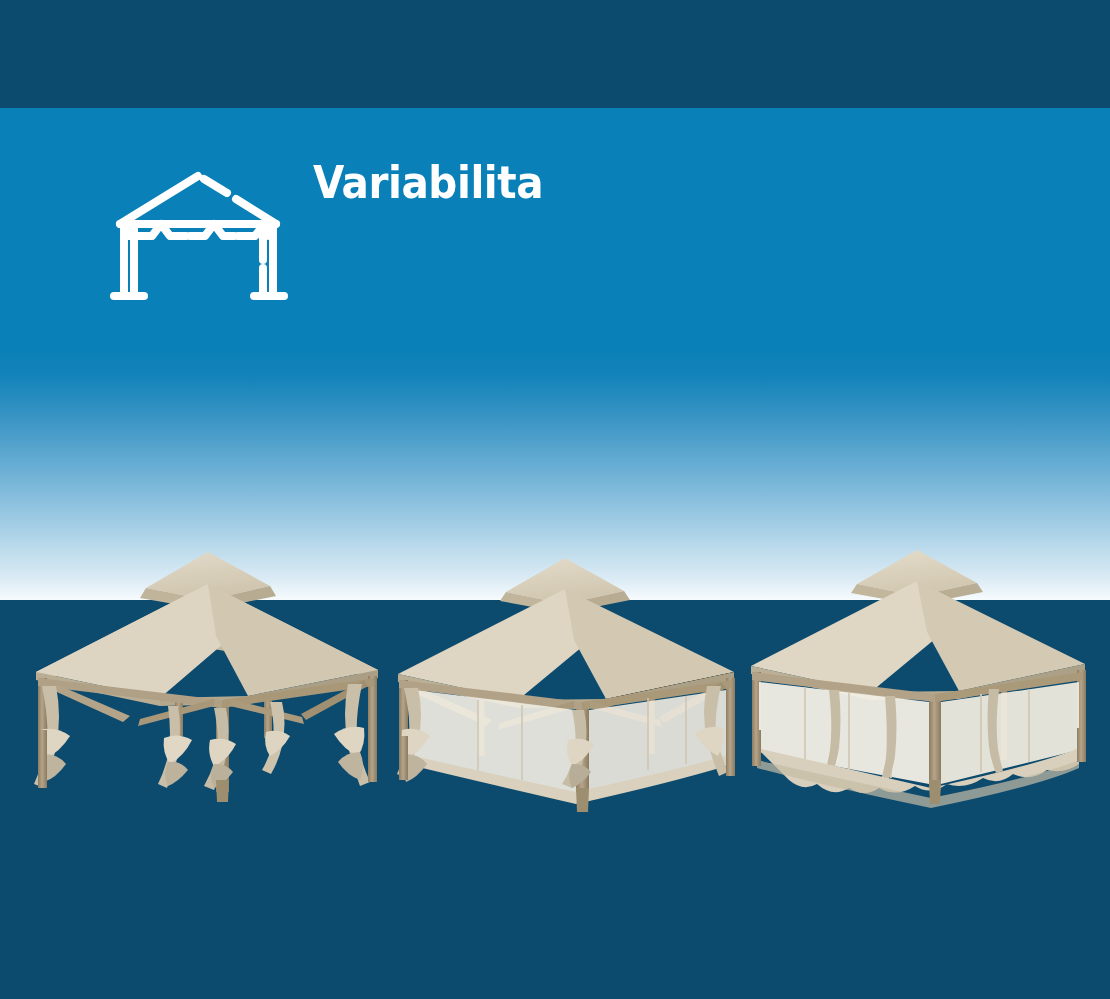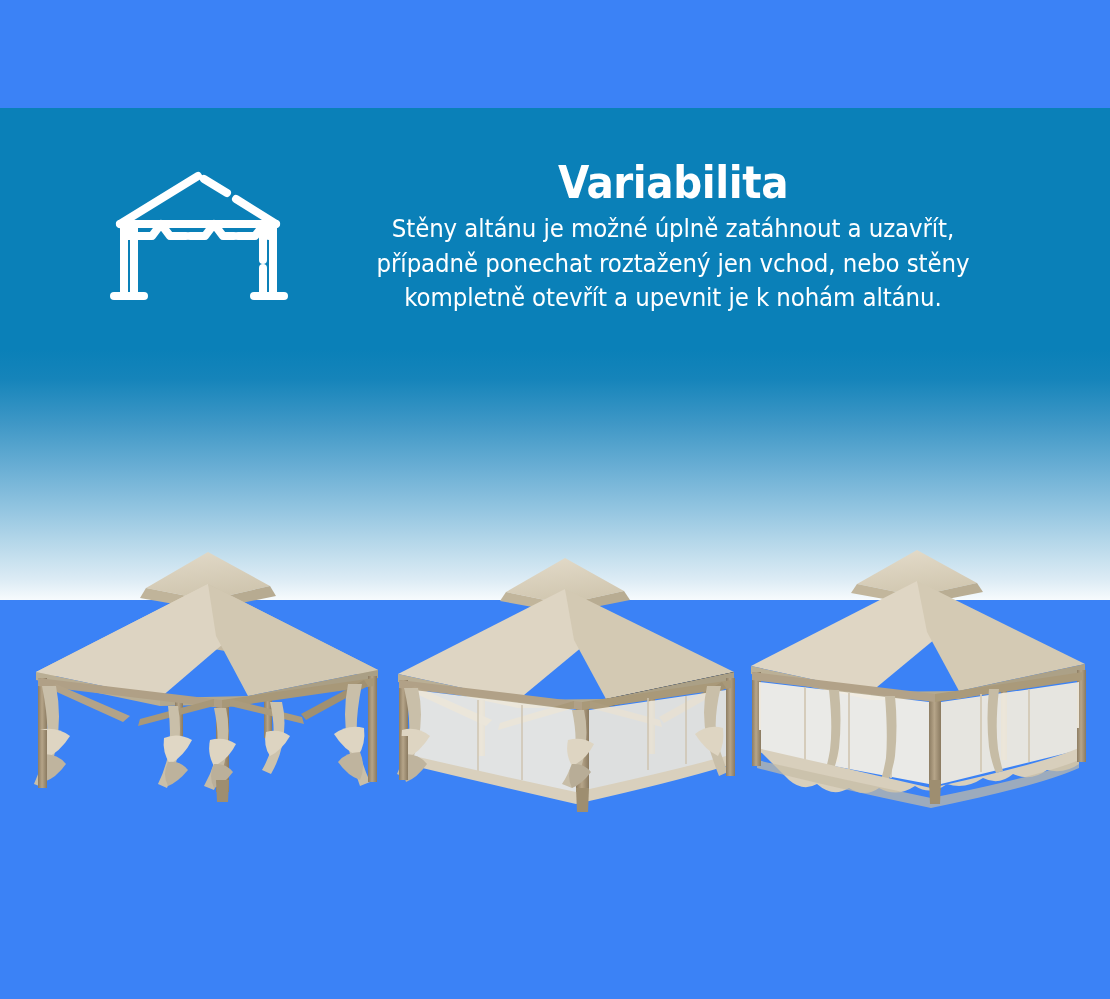--- a/index.html
+++ b/index.html
@@ -6,21 +6,21 @@
   html,body{margin:0;padding:0;}
   body{
     width:1110px;height:999px;
     background:#ffffff;
     font-family:"Liberation Sans", sans-serif;
     overflow:hidden;
     position:relative;
   }
 
   
-  .stage{position:relative;width:1110px;height:999px;background:#3b82f6;overflow:hidden;text-align:center;}
+  .stage{position:relative;width:1110px;height:999px;background:#0c4a6e;overflow:hidden;}
 
   
   .sky{
     position:absolute;left:0;top:108px;width:1110px;height:492px;
     background:linear-gradient(to bottom,
       #0a80b8 0%,
       #0a80b8 49%,
       #1584ba 55%,
       #3e97c6 64%,
       #69aed4 73%,
@@ -106,23 +106,20 @@
         <path d="M155 56 L155 92"></path>
         <path d="M155 100 L155 126"></path>
         <path d="M165 60 L165 126"></path>
 
         <path d="M146 128 L176 128"></path>
       </svg>
     </div>
 
     <div class="copy">
       <h1 class="headline">Variabilita</h1>
-      <p class="subcopy">Stěny altánu je možné úplně zatáhnout a uzavřít,
-případně ponechat roztažený jen vchod, nebo stěny
-kompletně otevřít a upevnit je k nohám altánu.</p>
     </div>
 
   </div>
 
   <div class="products">
 
     <div class="gz" style="left:18px;top:20px;">
       <svg width="375" height="300" viewBox="0 0 375 300" aria-hidden="true">
         <defs>
           <linearGradient id="roofA1" x1="0" y1="0" x2="0.3" y2="1">

